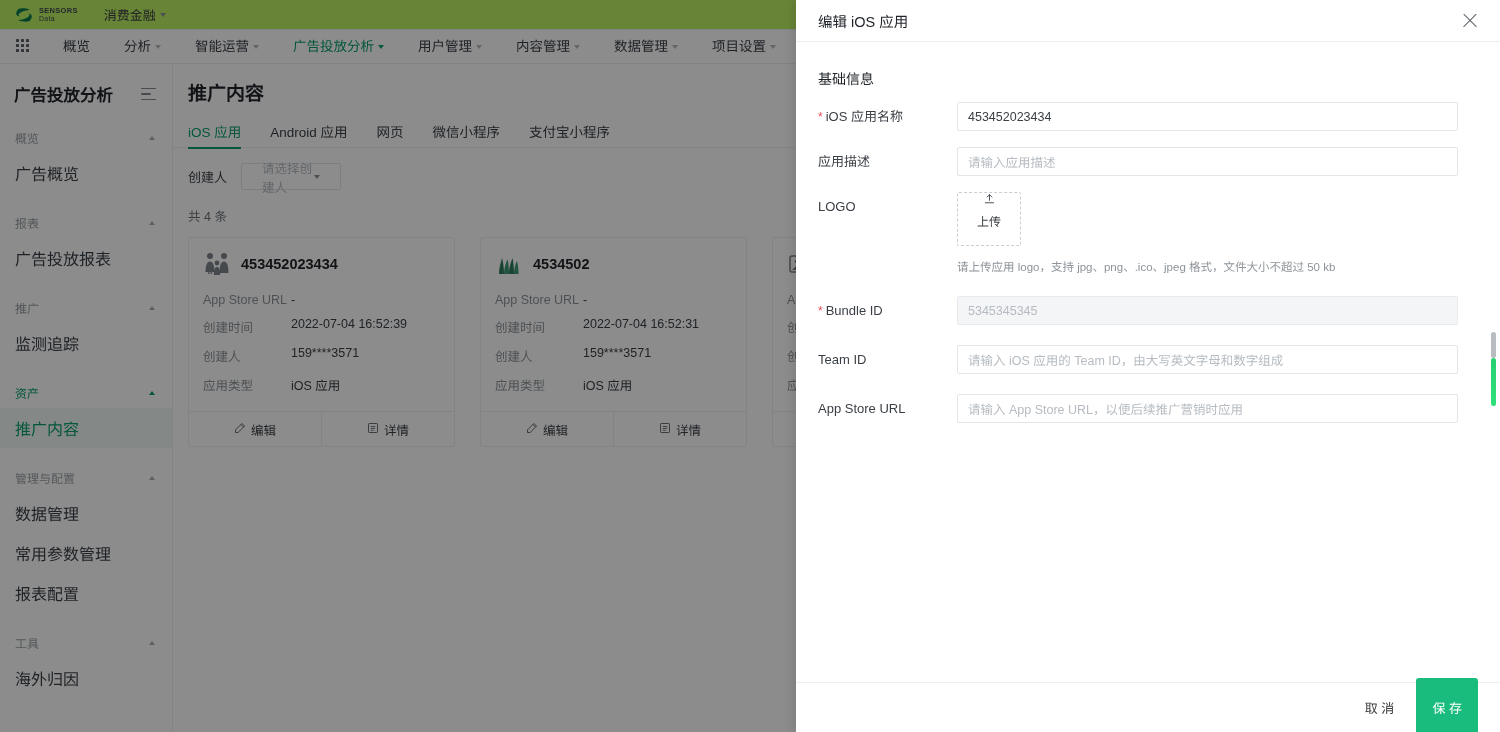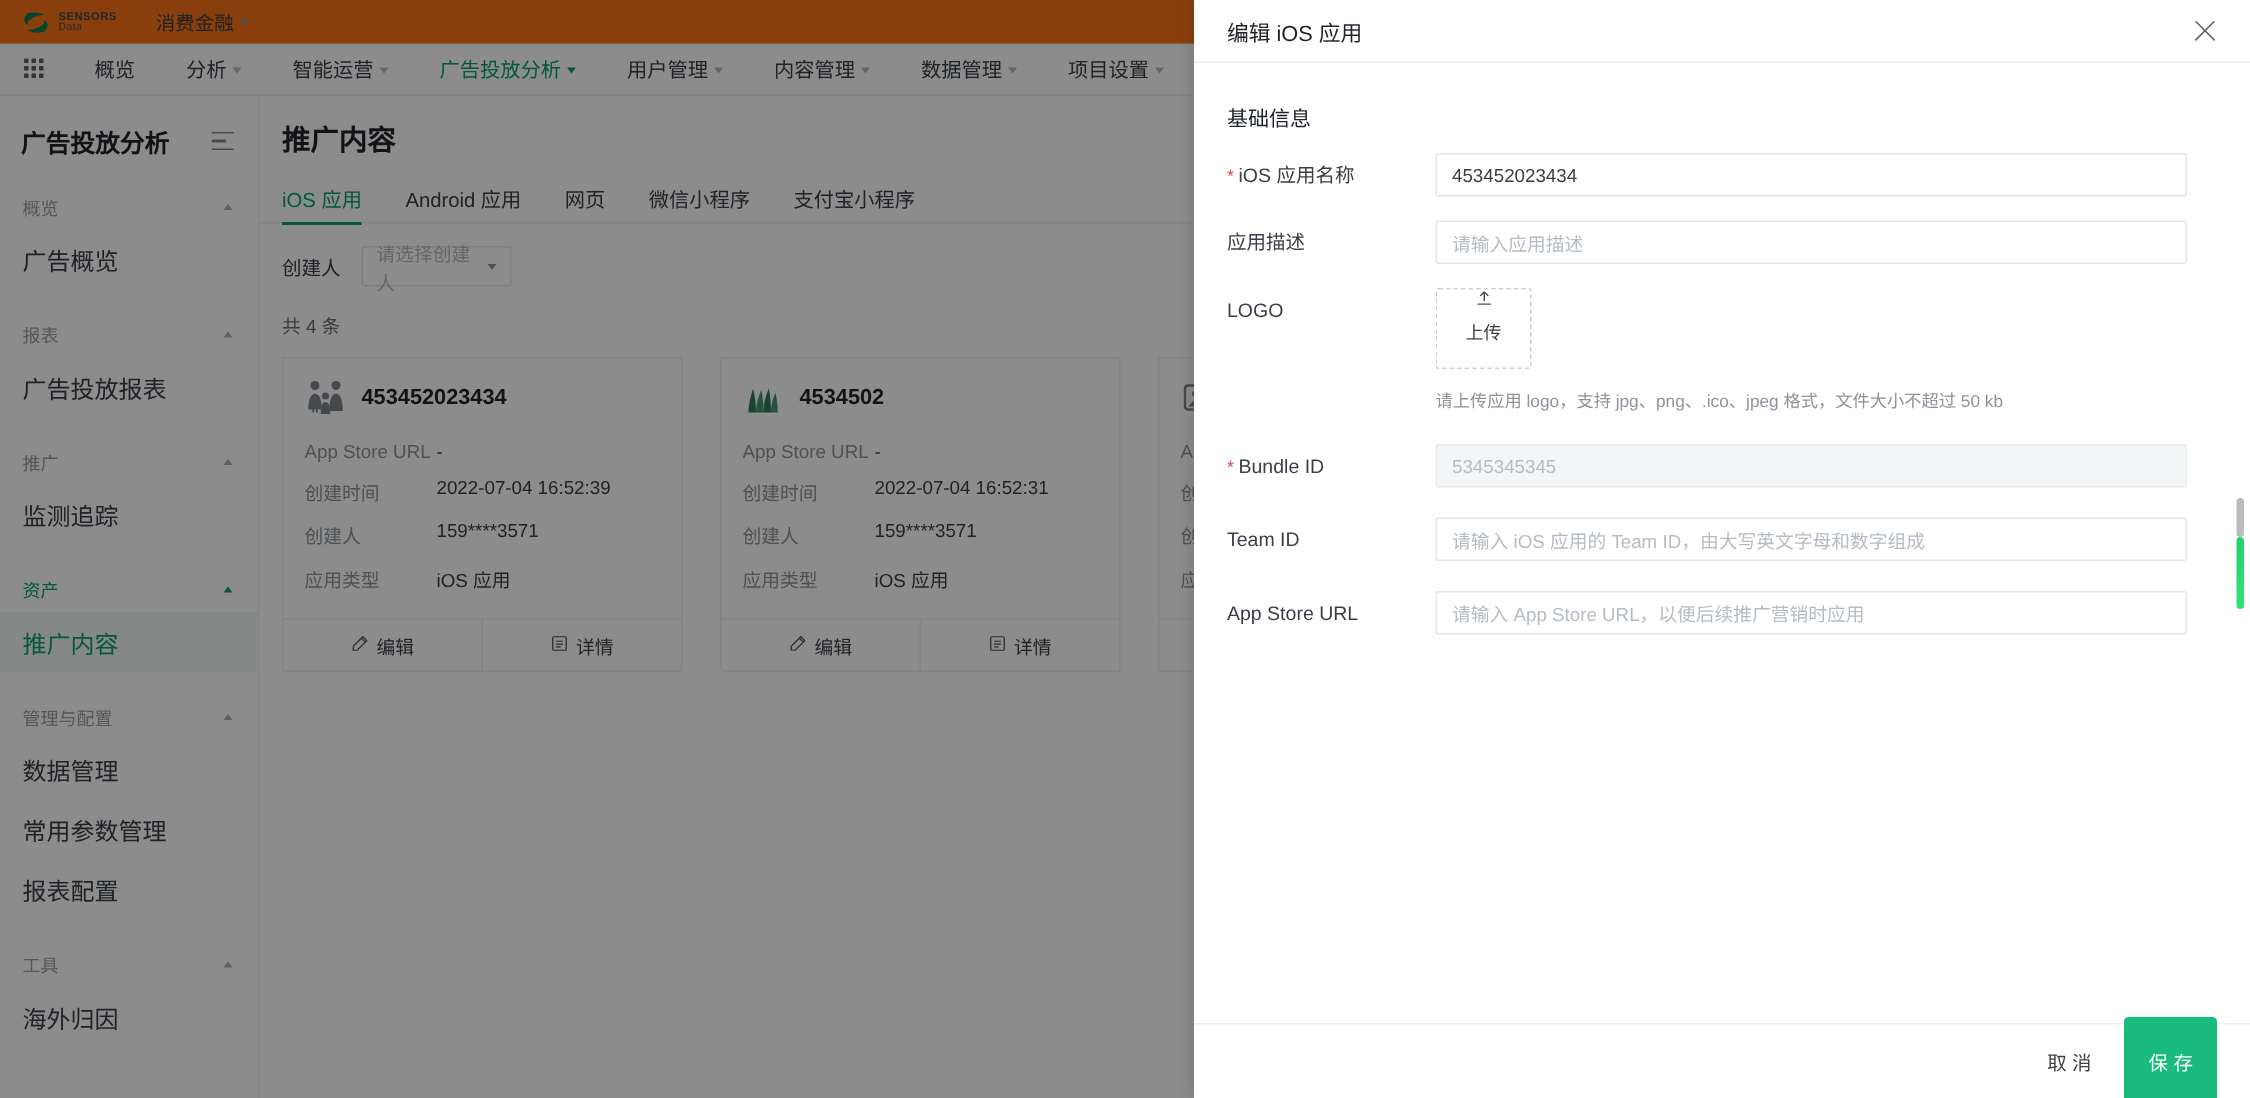--- a/index.html
+++ b/index.html
@@ -7,21 +7,21 @@
     width: 1500px; height: 732px;
     font-family: "Liberation Sans", "DejaVu Sans", sans-serif;
     font-size: 13px; color: #333; overflow: hidden; background: #fff;
   }
   #root { position: relative; width: 1500px; height: 732px; }
 
   
   .app { position: absolute; inset: 0; background: #fff; }
 
   .topbar {
-    height: 30px; background: #f97316; border-bottom: 1px solid #eceff1;
+    height: 30px; background: #bef264; border-bottom: 1px solid #eceff1;
     display: flex; align-items: center; padding: 3px 14px;
   }
   .brand { display: flex; align-items: center; gap: 5px; }
   .brand-mark { width: 20px; height: 18px; position: relative; }
   .brand-mark svg { display: block; }
   .brand-name { line-height: 1.05; font-size: 7px; color: #3f4a54; letter-spacing: .3px; }
   .brand-name b { display:block; font-weight:700; font-size:7.5px;}
   .brand-name span { display:block; }
   .proj {
     margin-left: 26px; font-size: 13px; color: #3a3f45;
@@ -92,21 +92,21 @@
     display: flex; align-items: center; padding: 0 8px; gap: 6px; background:#fff;
   }
   .search-box .ph { font-size: 12.5px; color: #b6bcc2; }
   .mag { width: 11px; height: 11px; border: 1.4px solid #9aa0a6; border-radius: 50%;
          position: relative; flex: 0 0 auto; }
   .mag::after { content: ""; position: absolute; width: 4.5px; height: 1.4px; background: #9aa0a6;
                 transform: rotate(45deg); right: -3.5px; bottom: 0px; }
   .flabel { font-size: 13px; color: #3a3f45; }
   .select-box {
     width: 100px; height: 27px; border: 1px solid #e3e6e9; border-radius: 2px;
-    display: flex; align-items: center; justify-content: space-between; padding: 0 9px; background:#fff;
+    display: flex; align-items: center; justify-content: space-between; padding: 0 20px; background:#fff;
   }
   .select-box .ph { font-size: 12.5px; color: #b6bcc2; }
   .total { font-size: 12.5px; color: #6b7177; padding: 16px 0 0 15px; }
 
   .cards { display: flex; gap: 25px; padding: 12px 0 0 15px; }
   .card { width: 267px; border: 1px solid #eceff1; border-radius: 2px; background: #fff; }
   .card-head { display: flex; align-items: center; gap: 10px; padding: 12px 14px 10px 14px; }
   .card-title { font-size: 14.5px; color: #1f2328; font-weight: 600; }
   .app-icon { width: 28px; height: 28px; flex: 0 0 28px; }
   .card-rows { padding: 0 14px 12px 14px; }

